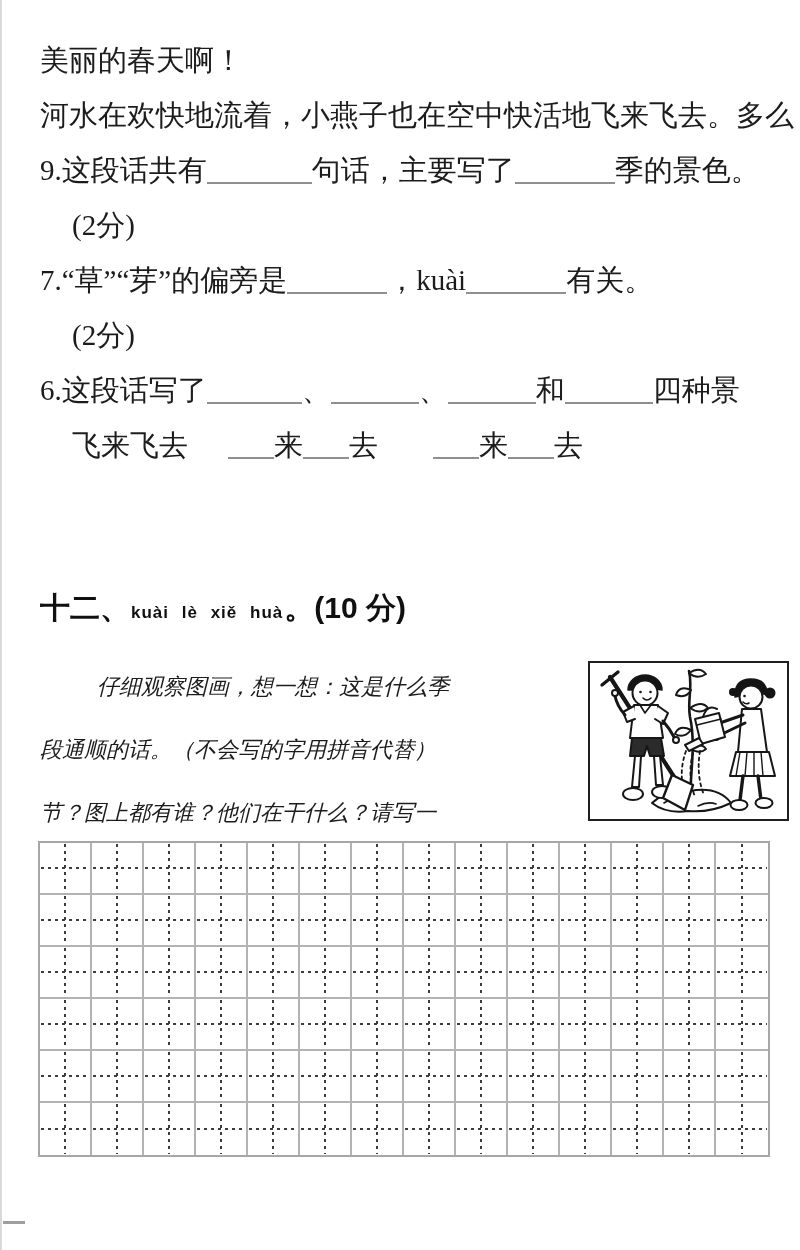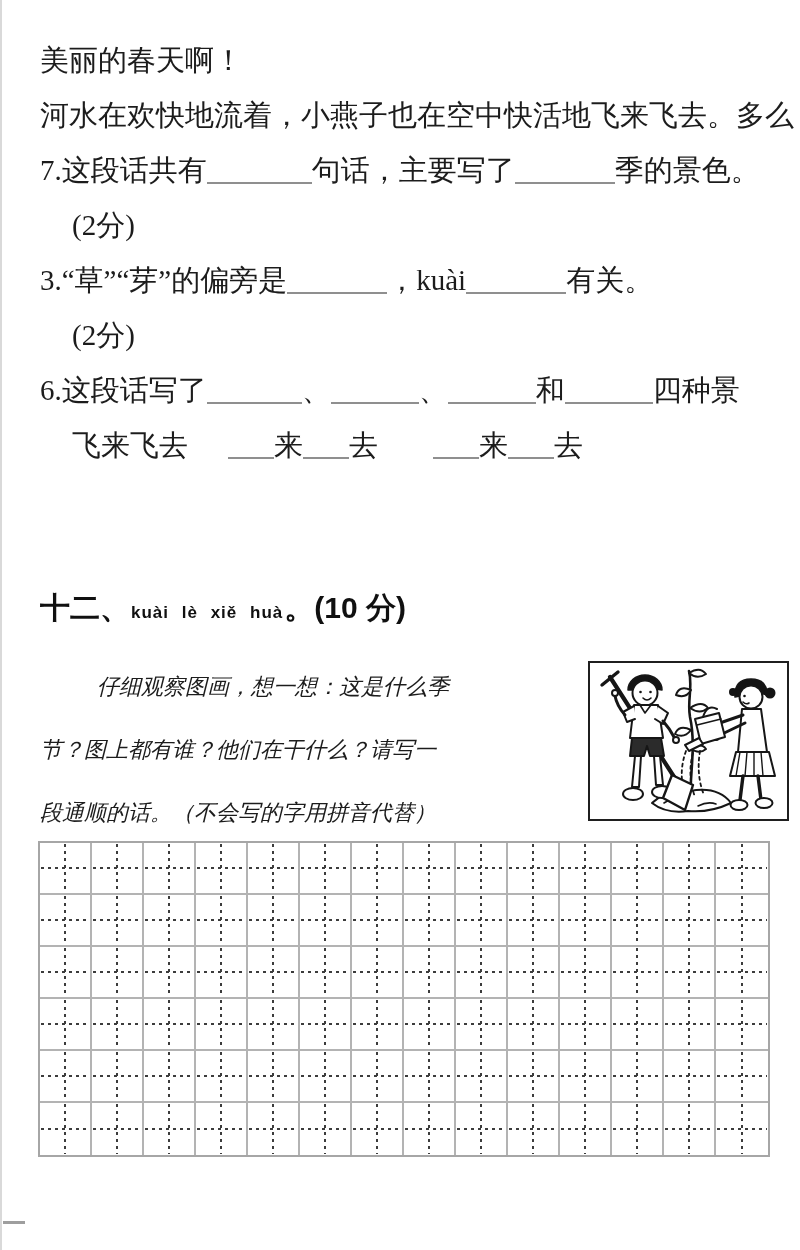--- a/index.html
+++ b/index.html
@@ -66,47 +66,47 @@
 
 <div id="page-edge"></div>
 
 <div id="passage">
   <div class="pline">美丽的春天啊！</div>
   <div class="pline">河水在欢快地流着，小燕子也在空中快活地飞来飞去。多么</div>
 </div>
 
 <div id="questions">
     <div>
-      <div class="qline" style="padding-left: 0px;"><span>7.这段话共有</span><span class="blank" style="width: 105px;"></span><span>句话，主要写了</span><span class="blank" style="width: 100px;"></span><span>季的景色。</span></div>
+      <div class="qline" style="padding-left: 0px;"><span>9.这段话共有</span><span class="blank" style="width: 105px;"></span><span>句话，主要写了</span><span class="blank" style="width: 100px;"></span><span>季的景色。</span></div>
       <div class="qline" style="padding-left: 32px;"><span>(2分)</span></div>
     </div>
     <div>
-      <div class="qline" style="padding-left: 0px;"><span>3.“草”“芽”的偏旁是</span><span class="blank" style="width: 100px;"></span><span>，kuài</span><span class="blank" style="width: 100px;"></span><span>有关。</span></div>
+      <div class="qline" style="padding-left: 0px;"><span>7.“草”“芽”的偏旁是</span><span class="blank" style="width: 100px;"></span><span>，kuài</span><span class="blank" style="width: 100px;"></span><span>有关。</span></div>
       <div class="qline" style="padding-left: 32px;"><span>(2分)</span></div>
     </div>
     <div>
       <div class="qline" style="padding-left: 0px;"><span>6.这段话写了</span><span class="blank" style="width: 95px;"></span><span>、</span><span class="blank" style="width: 88px;"></span><span>、</span><span class="blank" style="width: 88px;"></span><span>和</span><span class="blank" style="width: 88px;"></span><span>四种景</span></div>
     </div>
     <div>
       <div class="qline" style="padding-left: 32px;"><span>飞来飞去</span><span class="gap" style="width: 40px;"></span><span class="blank" style="width: 46px;"></span><span>来</span><span class="blank" style="width: 46px;"></span><span>去</span><span class="gap" style="width: 55px;"></span><span class="blank" style="width: 46px;"></span><span>来</span><span class="blank" style="width: 46px;"></span><span>去</span></div>
     </div>
   </div>
 
 <div id="section-header">
   <span class="sec-num">十二、</span>
   <span class="ruby">
     <span class="pinyin">kuài lè xiě huà</span>
   </span>
   <span class="sec-suffix">。(10 分)</span>
 </div>
 
 <div id="prompt">
   <div class="prompt-line indent">仔细观察图画，想一想：这是什么季</div>
+  <div class="prompt-line">段通顺的话。（不会写的字用拼音代替）</div>
   <div class="prompt-line">节？图上都有谁？他们在干什么？请写一</div>
-  <div class="prompt-line">段通顺的话。（不会写的字用拼音代替）</div>
 </div>
 
 <figure id="picture" style="margin:0" role="img" aria-label="一个男孩拿铁锹培土、一个女孩用水壶浇水，两人在种一棵小树苗">
   <svg viewBox="0 0 197 156" width="197" height="156" fill="none" stroke="#161616" stroke-width="2" stroke-linecap="round" stroke-linejoin="round">
 
     <g>
       <path d="M101,146 C98,118 107,86 100,54 C97,38 103,24 99,8" stroke-width="2.6"></path>
       <path d="M99,10 q11,-7 17,1 q-9,6 -17,-1 Z" fill="#fff"></path>
       <path d="M101,27 q-12,-5 -15,5 q10,4 15,-5 Z" fill="#fff"></path>
       <path d="M100,45 q12,-8 18,0 q-8,7 -18,0 Z" fill="#fff"></path>

